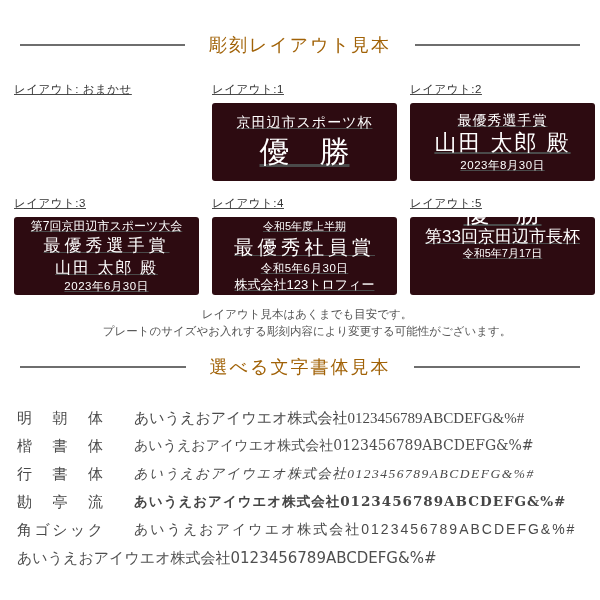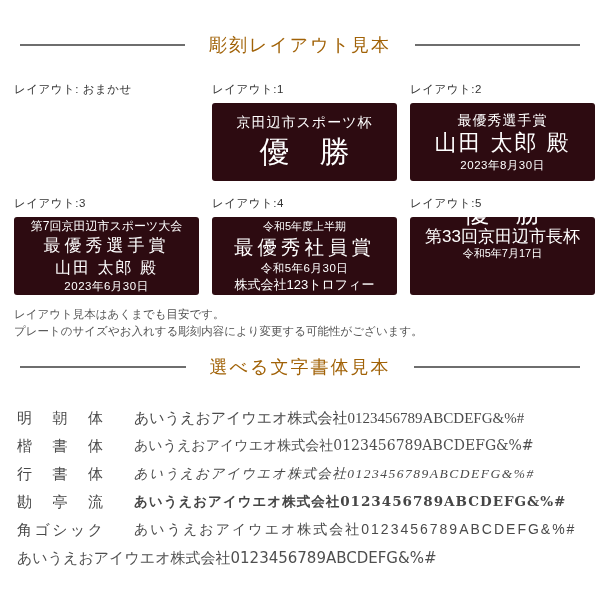--- a/index.html
+++ b/index.html
@@ -10,21 +10,21 @@
   }
   
   .sec-header{display:flex;align-items:center;gap:24px;padding:0 20px;margin-top:33px;}
   .sec-header .rule{flex:1;height:2px;background:#6e6e6e;}
   .sec-title{font-size:18px;letter-spacing:2px;color:#a16207;white-space:nowrap;}
 
   
   .layout-grid{
     display:grid;grid-template-columns:repeat(3,1fr);
     column-gap:13px;row-gap:15px;
-    padding:0 5px 0 14px;margin-top:25px;
+    padding:0 5px 0 14px;margin-top:25px;text-decoration:underline;
   }
   .panel-label{font-size:11.5px;color:#333;margin-bottom:6px;letter-spacing:0.5px;}
   .plate{
     background:#2d0b11;border-radius:3px;height:78px;
     display:flex;flex-direction:column;align-items:center;justify-content:center;
     color:#ffffff;text-align:center;white-space:nowrap;overflow:hidden;
   }
   .pl{display:block;}
   .gold1{color:#e9c42d;font-size:13.5px;line-height:21px;letter-spacing:0.5px;}
   .p1a{font-size:14px;line-height:20px;letter-spacing:1px;}
@@ -37,21 +37,21 @@
   .p3c{font-size:16px;line-height:21px;letter-spacing:2px;}
   .p4a{font-size:11px;line-height:17px;}
   .p4b{font-size:19.5px;line-height:25px;letter-spacing:4px;}
   .p4d{font-size:13px;line-height:18px;}
   .p5a{font-size:26px;line-height:30px;word-spacing:12px;}
   .p5b{font-size:17px;line-height:18px;}
   .p5c{font-size:11px;line-height:15px;}
   .p5d{font-size:12px;line-height:17px;margin-top:36px;}
 
   
-  .note{margin-top:11px;padding-left:14px;font-size:11.5px;line-height:16.5px;color:#555;}
+  .note{margin-top:11px;padding-left:14px;font-size:11.5px;line-height:16.5px;color:#555;text-align:center;}
 
   .sec-header.second{margin-top:16px;}
 
   
   .font-table{margin-top:25px;padding:0 8px 4px 17px;}
   .font-row{display:flex;align-items:center;height:28px;white-space:nowrap;overflow:hidden;}
   .font-name{
     width:86px;min-width:86px;margin-right:31px;
     text-align:justify;text-align-last:justify;
     font-size:15px;color:#4a4a4a;

